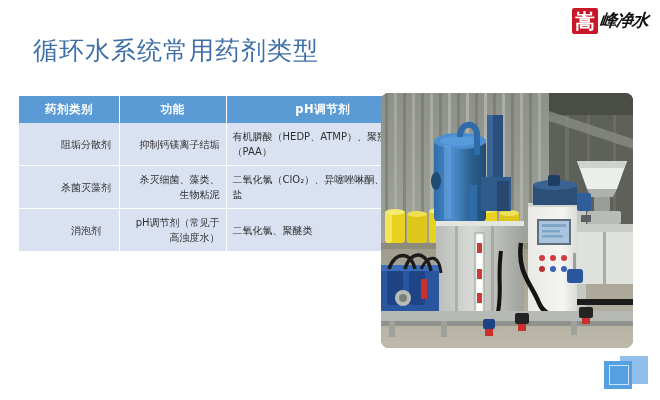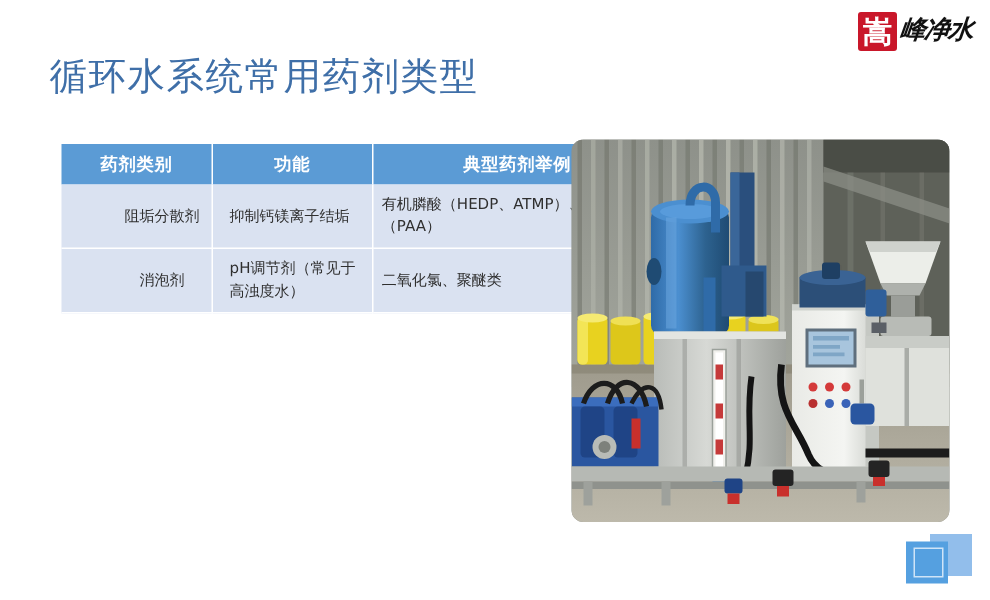--- a/index.html
+++ b/index.html
@@ -57,21 +57,21 @@
     font-size: 25px;
     color: #3f6fa8;
     font-family: Liberation Mono, monospace;
     letter-spacing: 1px;
     white-space: nowrap;
   }
 
   
   .table-wrap {
     position: absolute;
-    left: 41px; top: 96px;
+    left: 19px; top: 96px;
     width: 400px;
   }
   table.chem-table {
     width: 100%;
     border-collapse: collapse;
     table-layout: fixed;
     font-family: "DejaVu Sans", sans-serif;
   }
   table.chem-table col.c1 { width: 85px; }
   table.chem-table col.c2 { width: 90px; }
@@ -94,21 +94,21 @@
     font-size: 10px;
     color: #2f2f2f;
     padding: 6px 6px;
     border-right: 1px solid #ffffff;
     border-bottom: 1px solid #ffffff;
     vertical-align: middle;
     line-height: 1.5;
   }
   table.chem-table tbody td:last-child { border-right: none; }
   table.chem-table tbody td.cat { text-align: center; padding-left: 40px; }
-  table.chem-table tbody td.fn  { text-align: left; padding-left: 11px; }
+  table.chem-table tbody td.fn  { text-align: right; padding-left: 11px; }
   table.chem-table tbody td.ex  { text-align: left; }
 
   table.chem-table tbody tr.odd  td { background: #dae2f1; }
   table.chem-table tbody tr.even td { background: #eaeff8; }
 
   
   .photo {
     position: absolute;
     left: 381px; top: 93px;
     width: 252px; height: 255px;
@@ -160,28 +160,33 @@
     <table class="chem-table">
       <colgroup>
         <col class="c1">
           <col class="c2">
           <col class="c3">
       </colgroup>
       <thead>
         <tr>
           <th>药剂类别</th>
           <th>功能</th>
-          <th>典型药剂举例</th>
+          <th>pH调节剂</th>
         </tr>
       </thead>
       <tbody>
         <tr class="odd">
           <td class="cat">阻垢分散剂</td>
           <td class="fn">抑制钙镁离子结垢</td>
           <td class="ex">有机膦酸（HEDP、ATMP）、聚羧酸（PAA）</td>
+        </tr>
+        <tr class="odd">
+          <td class="cat">杀菌灭藻剂</td>
+          <td class="fn">杀灭细菌、藻类、生物粘泥</td>
+          <td class="ex">二氧化氯（ClO₂）、异噻唑啉酮、季铵盐</td>
         </tr>
         <tr class="odd">
           <td class="cat">消泡剂</td>
           <td class="fn">pH调节剂（常见于高浊度水）</td>
           <td class="ex">二氧化氯、聚醚类</td>
         </tr>
       </tbody>
     </table>
   </div>
 

